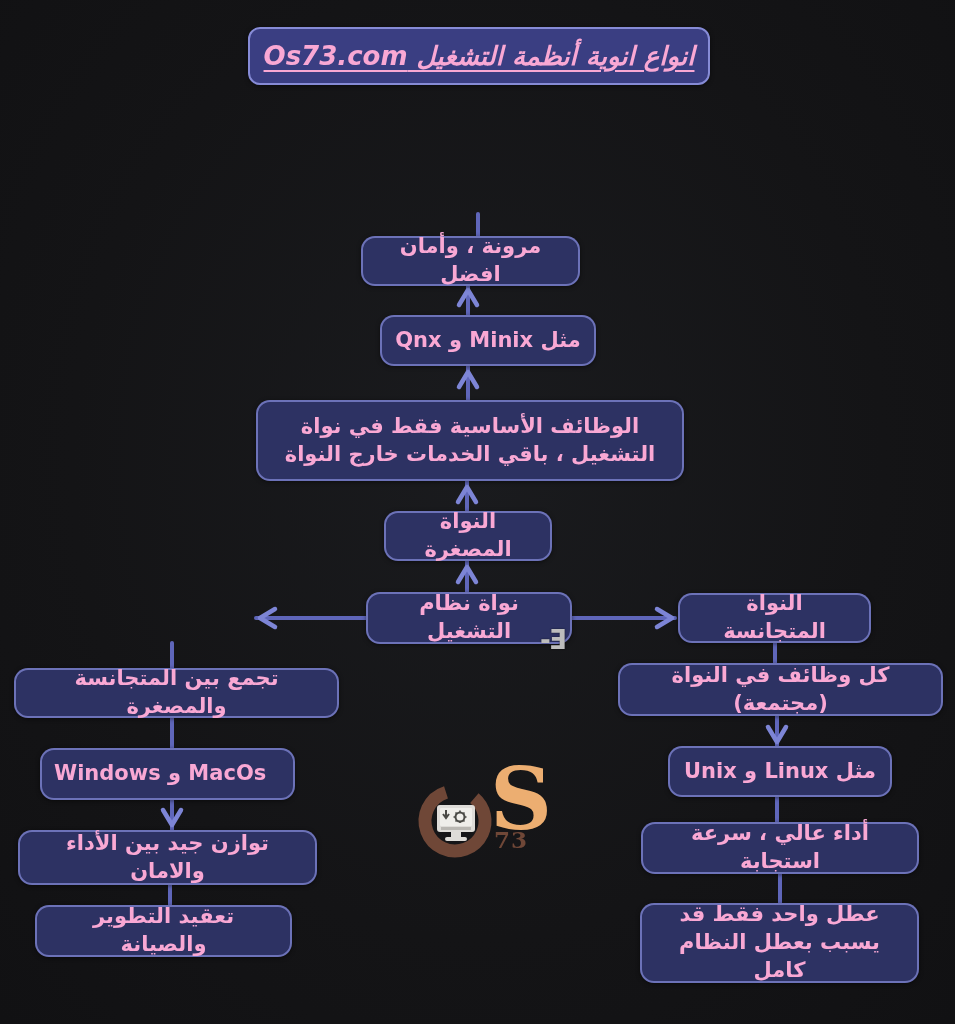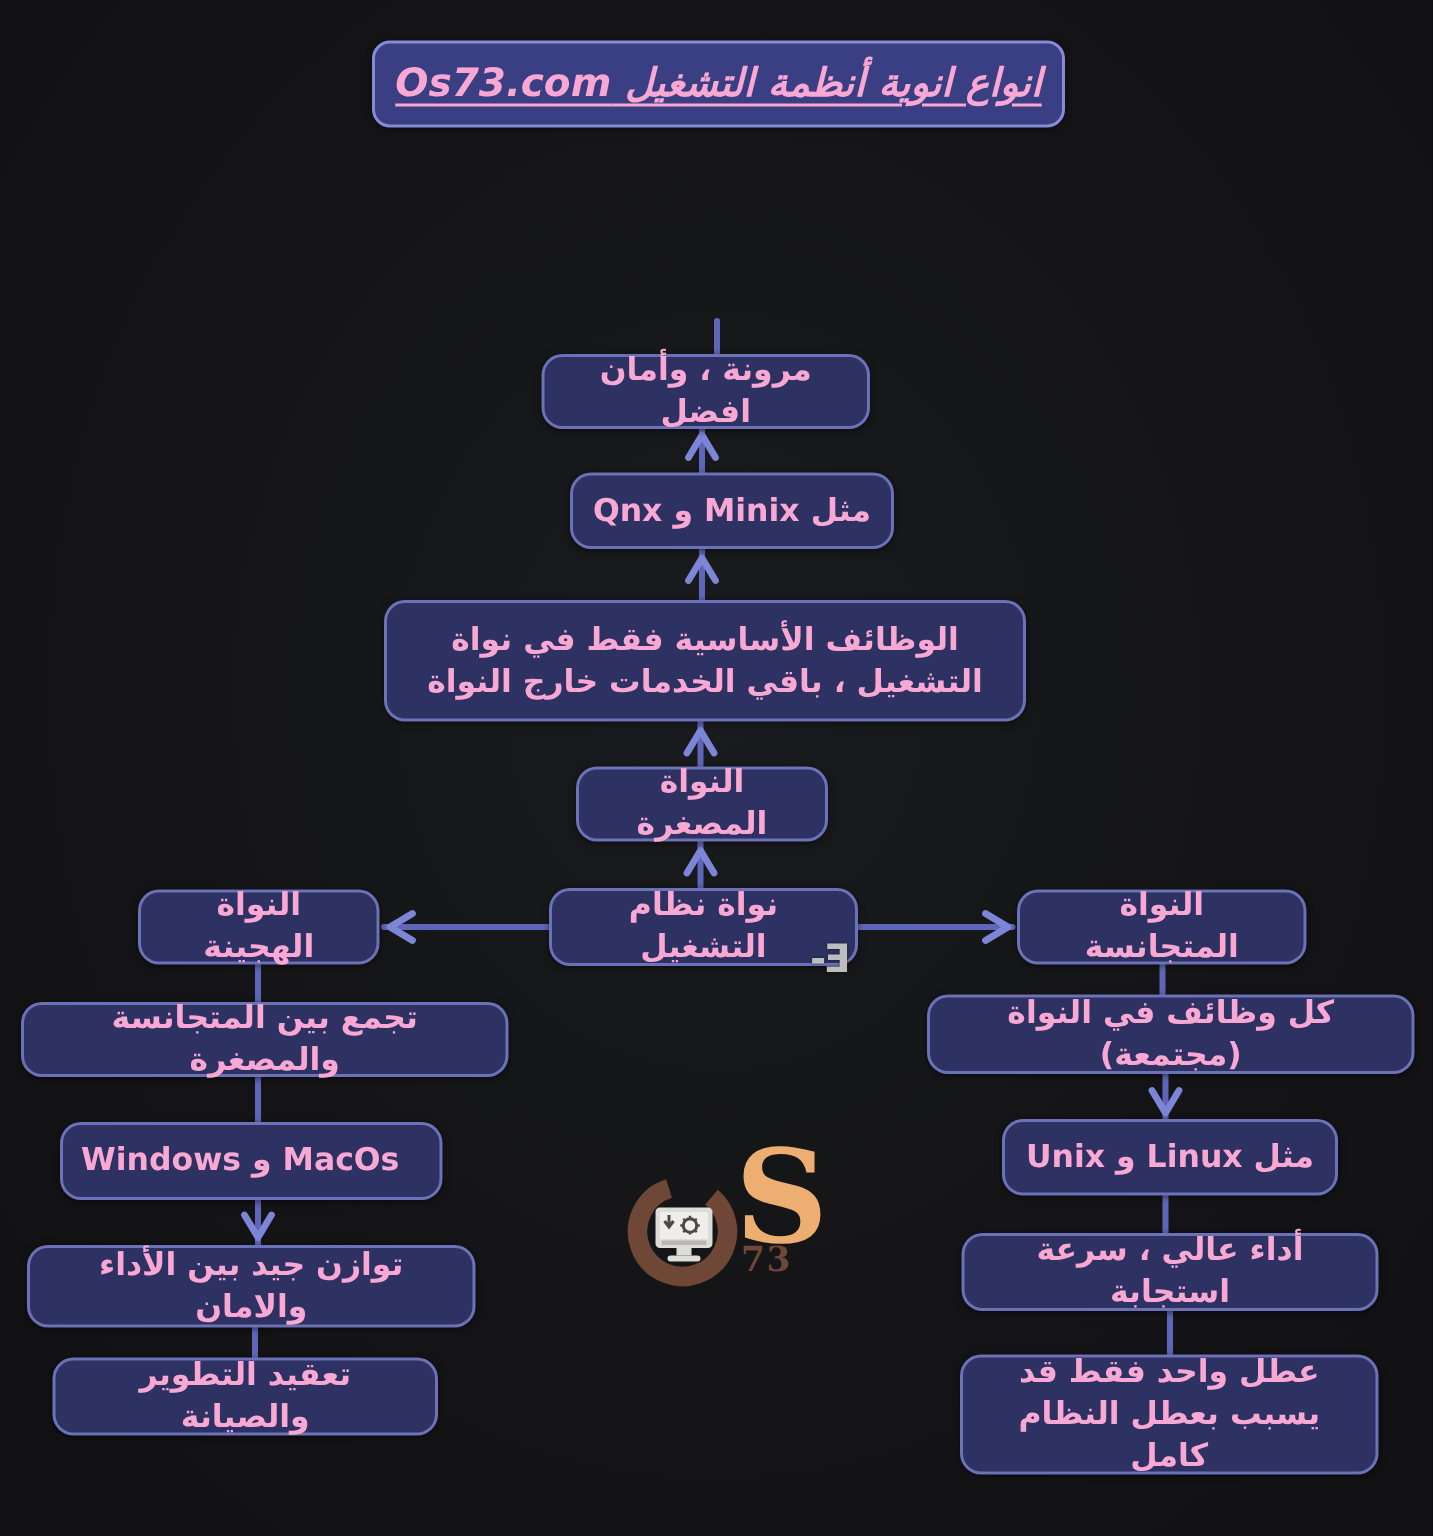--- a/index.html
+++ b/index.html
@@ -88,23 +88,20 @@
     <span>الوظائف الأساسية فقط في نواة التشغيل ، باقي الخدمات خارج النواة</span>
   </div>
   <div class="node" style="left:384px;top:511px;width:168px;height:50px;">
     <span>النواة المصغرة</span>
   </div>
 
   <div class="node" style="left:366px;top:592px;width:206px;height:52px;">
     <span>نواة نظام التشغيل</span>
   </div>
 
-  <div class="node" style="left:92px;top:593px;width:161px;height:50px;">
-    <span>النواة الهجينة</span>
-  </div>
   <div class="node" style="left:14px;top:668px;width:325px;height:50px;">
     <span>تجمع بين المتجانسة والمصغرة</span>
   </div>
   <div class="node" style="left:40px;top:748px;width:255px;height:52px;justify-content:flex-end;">
     <span>MacOs و Windows</span>
   </div>
   <div class="node" style="left:18px;top:830px;width:299px;height:55px;">
     <span>توازن جيد بين الأداء والامان</span>
   </div>
   <div class="node" style="left:35px;top:905px;width:257px;height:52px;">

